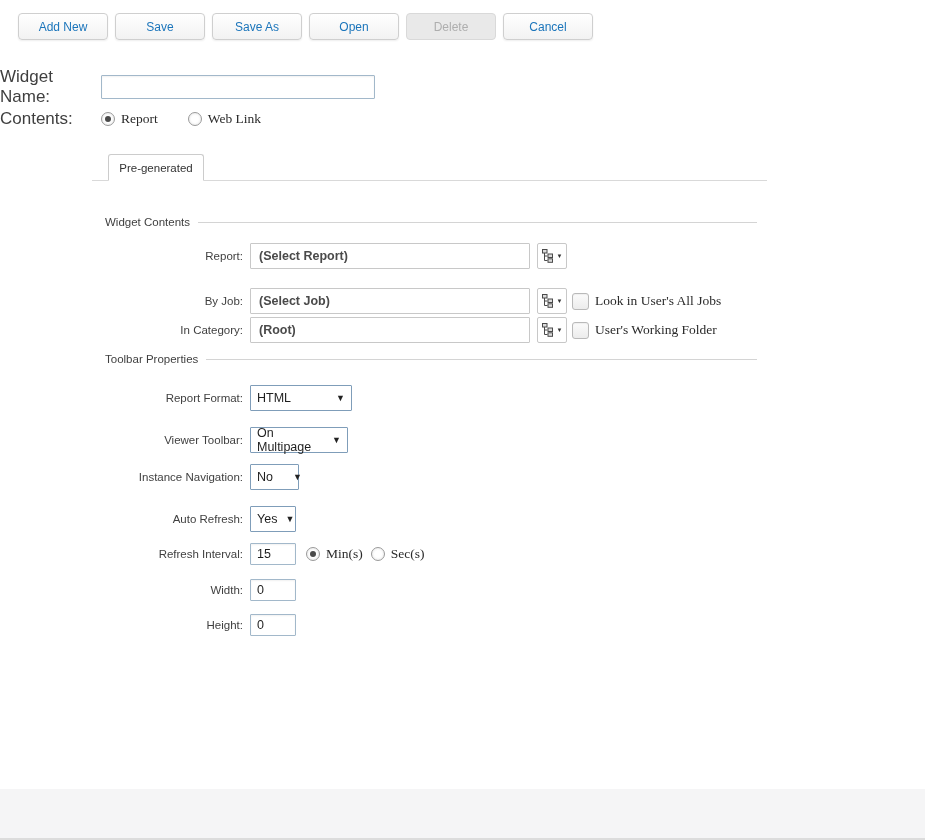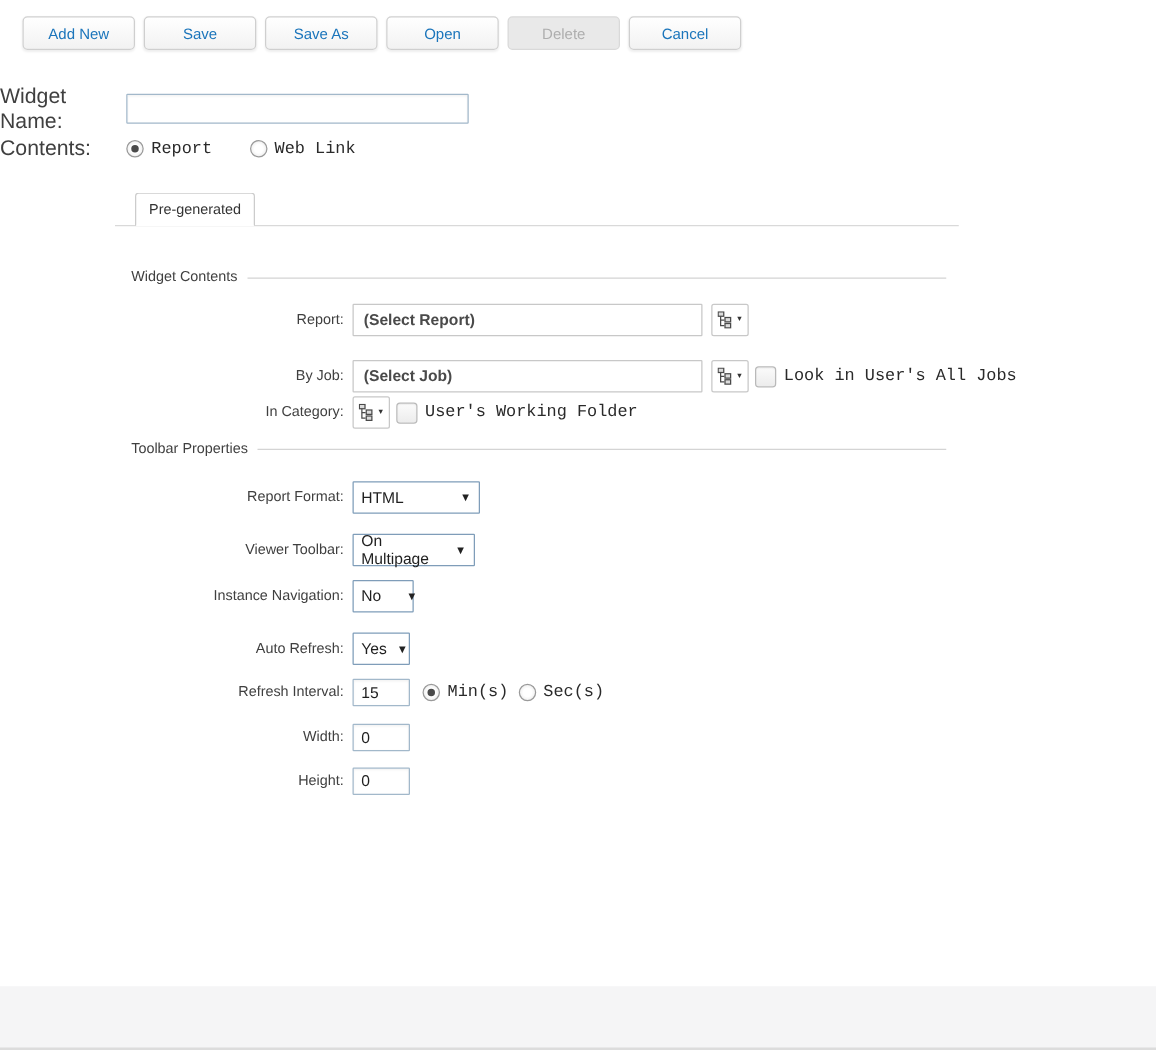--- a/index.html
+++ b/index.html
@@ -16,21 +16,21 @@
     color:#1b75bb;font-size:12px;font-family:"Liberation Sans",sans-serif;
     display:flex;align-items:center;justify-content:center;
     box-shadow:0 1px 2px rgba(0,0,0,.07);cursor:pointer;
   }
   .btn.disabled{
     background:#e9e9e9;color:#aeaeae;border-color:#d9d9d9;box-shadow:none;cursor:default;
   }
   
   .row{position:absolute;left:0;display:flex;align-items:center;}
   .top-label{width:95px;text-align:left;font-size:17px;color:#3f3f3f;flex:none;}
-  .flabel{width:243px;text-align:right;font-size:11.5px;color:#3f3f3f;flex:none;padding-left:32px;}
+  .flabel{width:243px;text-align:right;font-size:11.5px;color:#3f3f3f;flex:none;}
   .ctl-gap{margin-left:7px;}
   
   .text-input{
     box-sizing:border-box;height:24px;border:1px solid #a2b8ca;border-radius:1px;
     font-family:"Liberation Sans",sans-serif;font-size:12.5px;color:#1f1f1f;
     padding:0 6px;box-shadow:inset 0 1px 2px rgba(0,0,0,.06);outline:none;
   }
   .pick-input{
     box-sizing:border-box;width:280px;height:26px;border:1px solid #c8c8c8;border-radius:1px;
     font-family:"Liberation Sans",sans-serif;font-size:12.5px;color:#4a4a4a;
@@ -58,21 +58,21 @@
     display:inline-flex;align-items:center;justify-content:center;flex:none;cursor:pointer;
   }
   .radio.checked::after{
     content:"";width:6px;height:6px;border-radius:50%;background:#4a4a4a;display:block;
   }
   .checkbox{
     width:17px;height:17px;box-sizing:border-box;border:1px solid #b9b9b9;border-radius:3px;
     background:linear-gradient(#fbfbfb,#ececec);box-shadow:inset 0 1px 1px rgba(0,0,0,.05);
     flex:none;cursor:pointer;
   }
-  .opt-label{font-family:Liberation Mono, monospace;font-size:13.5px;color:#2a2a2a;margin-left:6px;}
+  .opt-label{font-family:Liberation Serif, serif;font-size:13.5px;color:#2a2a2a;margin-left:6px;}
   
   .tabstrip{
     position:absolute;left:92px;top:153px;width:675px;height:27px;
     border-bottom:1px solid #d9d9d9;
   }
   .tab{
     position:absolute;left:16px;bottom:-1px;width:96px;height:27px;box-sizing:border-box;
     border:1px solid #cccccc;border-bottom:1px solid #ffffff;border-radius:3px 3px 0 0;
     background:#ffffff;display:flex;align-items:center;justify-content:center;
     font-size:11.5px;color:#333;cursor:pointer;
@@ -154,20 +154,21 @@
       </g>
     </svg>
     <span class="arrow">▼</span>
   </button>
   <span class="checkbox" style="margin-left:5px;"></span>
   <span class="opt-label">Look in User's All Jobs</span>
 </div>
 
 <div class="row" style="top:317px;height:26px;">
   <span class="flabel">In Category:</span>
+  <input class="pick-input ctl-gap" type="text" readonly="" value="(Root)" style="">
   <button class="tree-btn ctl-gap">
     <svg width="14" height="14" viewBox="0 0 14 14">
       <g stroke="#4a4a4a" fill="#dcdcdc" stroke-width="1">
         <rect x="0.5" y="0.5" width="4.5" height="3.5"></rect>
         <path d="M2.5 4 V11.5 H5.5" fill="none"></path>
         <path d="M2.5 7 H5.5" fill="none"></path>
         <rect x="6" y="5" width="4.5" height="3.5"></rect>
         <rect x="6" y="9.8" width="4.5" height="3.5"></rect>
       </g>
     </svg>

